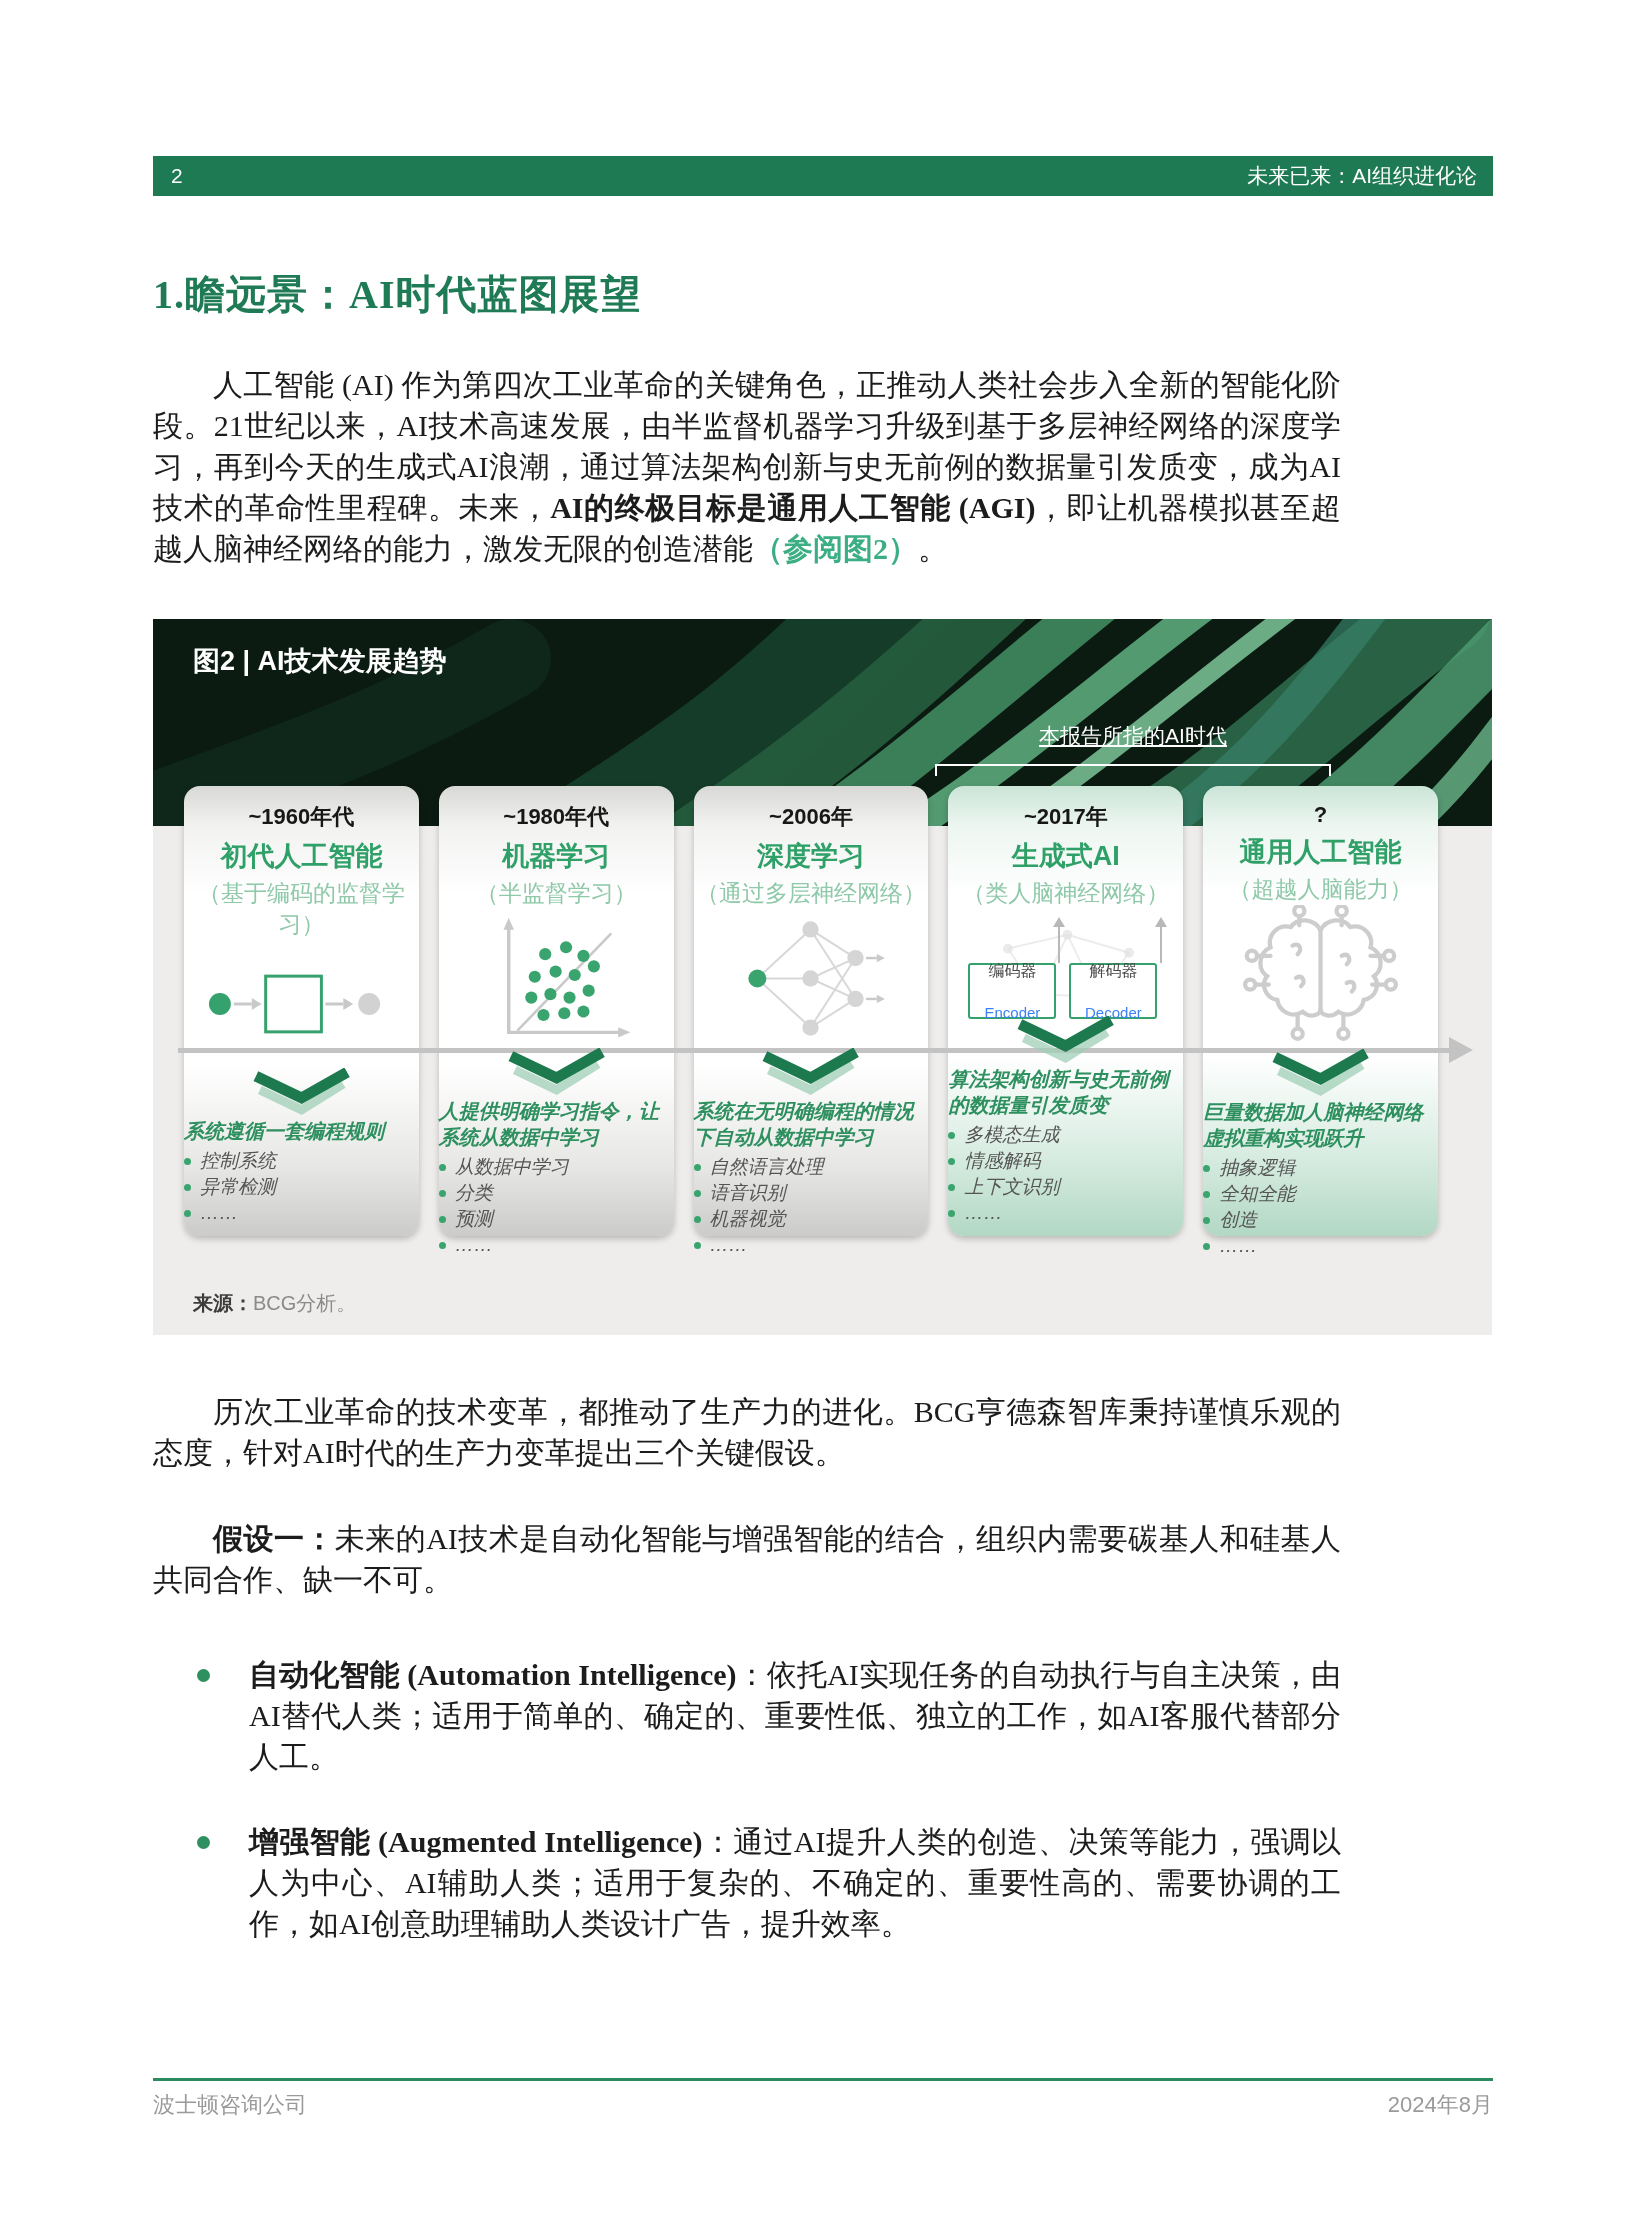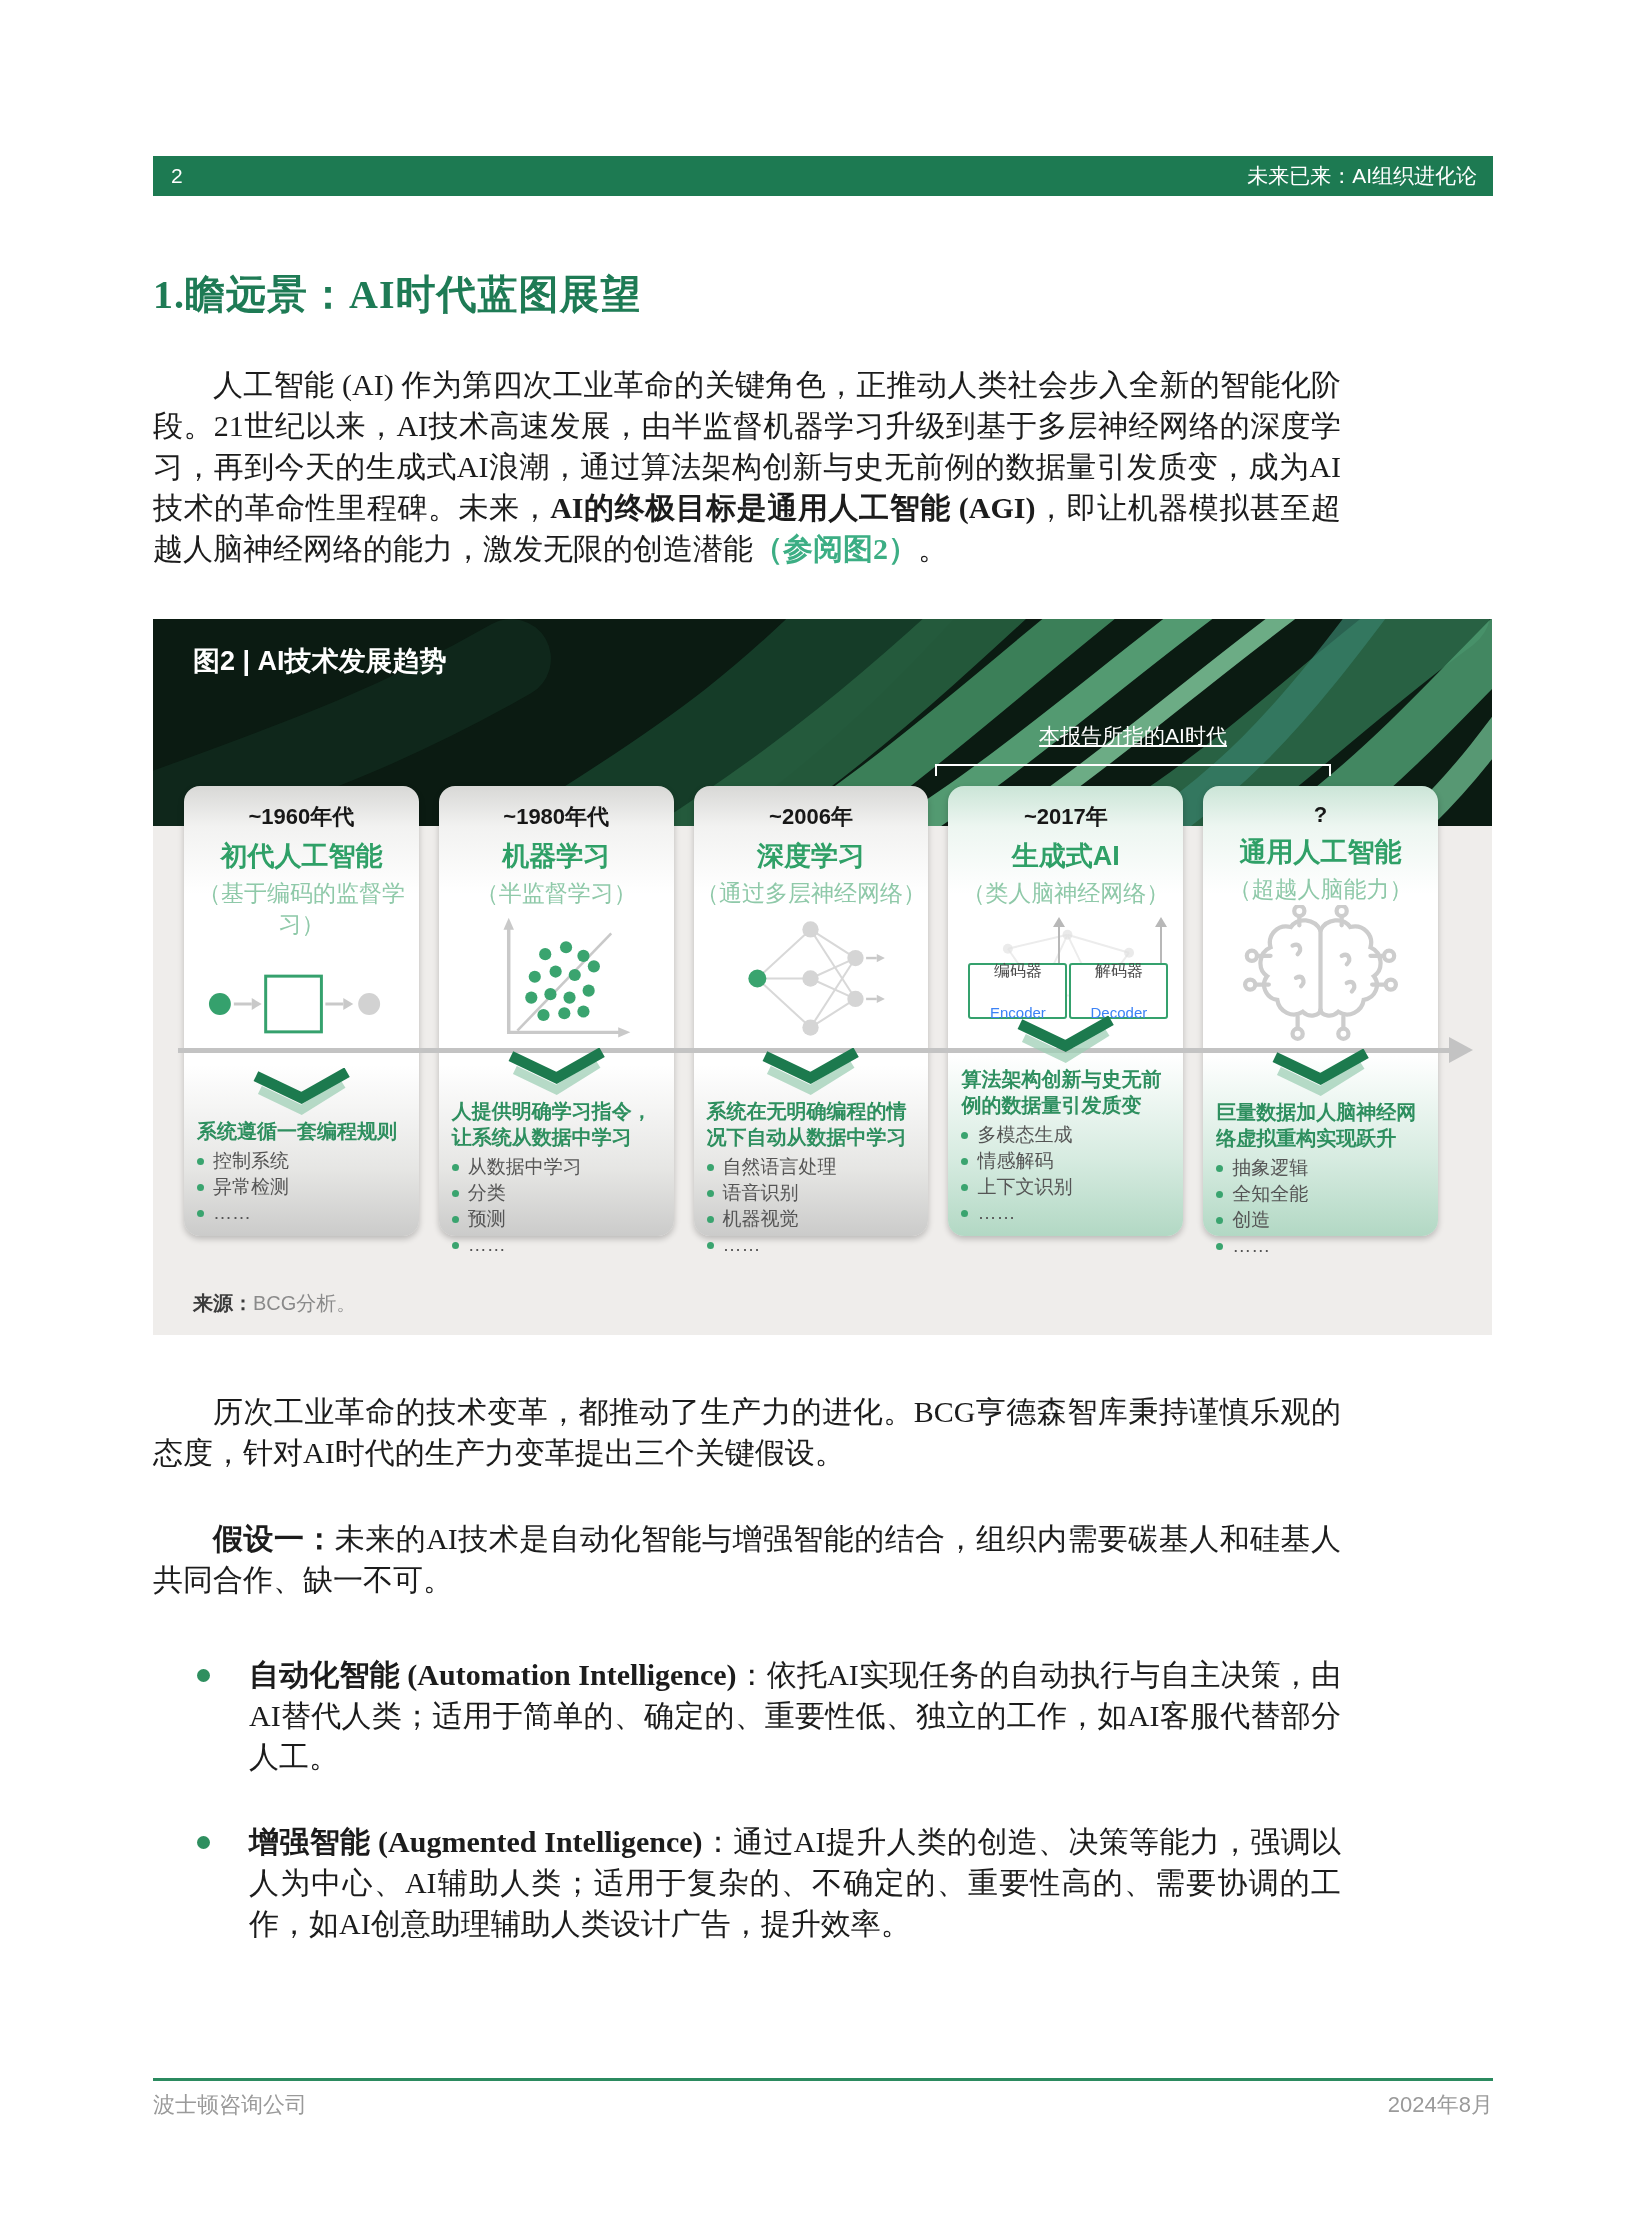--- a/index.html
+++ b/index.html
@@ -47,36 +47,36 @@
   .cards{position:absolute;left:31px;top:167px;width:1254px;height:450px;display:flex;gap:20px;}
   .card{flex:1;border-radius:16px;box-shadow:0 3px 6px rgba(0,0,0,.22);display:flex;flex-direction:column;
     font-family:"Liberation Sans","DejaVu Sans",sans-serif;text-align:center;box-sizing:border-box;}
   .card.gray{background:linear-gradient(180deg,#d8d8d6 0%,#f2f2f1 9%,#ffffff 24%,#ffffff 62%,#e6e6e4 85%,#cbcbca 100%);}
   .card.green{background:linear-gradient(180deg,#cbe5d7 0%,#edf6f1 9%,#ffffff 24%,#ffffff 60%,#d6ebe0 83%,#b2d8c4 100%);}
   .year{margin-top:16px;font-size:22px;font-weight:700;color:#171717;}
   .ctitle{margin-top:6px;font-size:27px;font-weight:700;color:#2FA067;}
   .csub{margin-top:4px;font-size:23px;color:#8FC9A9;}
   .icon{height:149px;display:flex;align-items:center;justify-content:center;}
   .chev{height:54px;display:flex;align-items:flex-start;justify-content:center;position:relative;z-index:3;}
-  .ctext{flex:1;padding:0 13px 10px 13px;text-align:left;}
+  .ctext{flex:1;padding:0 13px 10px 0;text-align:left;font-style:italic;}
   .chead{font-size:20px;font-weight:700;color:#2E8F5F;line-height:26px;}
   ul.clist{list-style:none;margin:4px 0 0 0;padding:0;}
   ul.clist li{font-size:19px;color:#555555;line-height:26px;}
   ul.clist li::before{content:'';display:inline-block;width:7px;height:7px;border-radius:50%;
     background:#3AA46F;margin-right:9px;vertical-align:2px;}
 
   
   .timeline-arrow{position:absolute;left:-6px;right:-26px;top:262px;height:5px;background:#c3c3c3;z-index:2;}
   .timeline-arrow::after{content:'';position:absolute;right:-22px;top:-11px;
     border:13px solid transparent;border-left:24px solid #c3c3c3;}
 
   
   .enc-dec{position:relative;width:100%;height:149px;}
   .enc-dec svg{position:absolute;left:0;top:0;}
-  .codec-box{position:absolute;width:99px;height:56px;border:2px solid #35A16D;border-radius:3px;
+  .codec-box{position:absolute;width:88px;height:56px;border:2px solid #35A16D;border-radius:3px;
     background:#ffffff;box-sizing:border-box;display:flex;flex-direction:column;align-items:center;justify-content:center;}
   .codec-box .cn{font-size:16px;color:#4a4a4a;line-height:19px;}
   .codec-box .en{font-size:15px;color:#3b82f6;line-height:18px;margin-top:24px;}
   #codec-encoder{left:20px;top:54px;}
   #codec-decoder{left:121px;top:54px;}
   .uparrow{position:absolute;width:2px;background:#b8b8b8;}
   .uparrow::before{content:'';position:absolute;top:-10px;left:-5px;border:6px solid transparent;
     border-bottom:10px solid #b8b8b8;}
   #uparrow-1{left:110px;top:12px;height:42px;}
   #uparrow-2{left:212px;top:12px;height:42px;}

